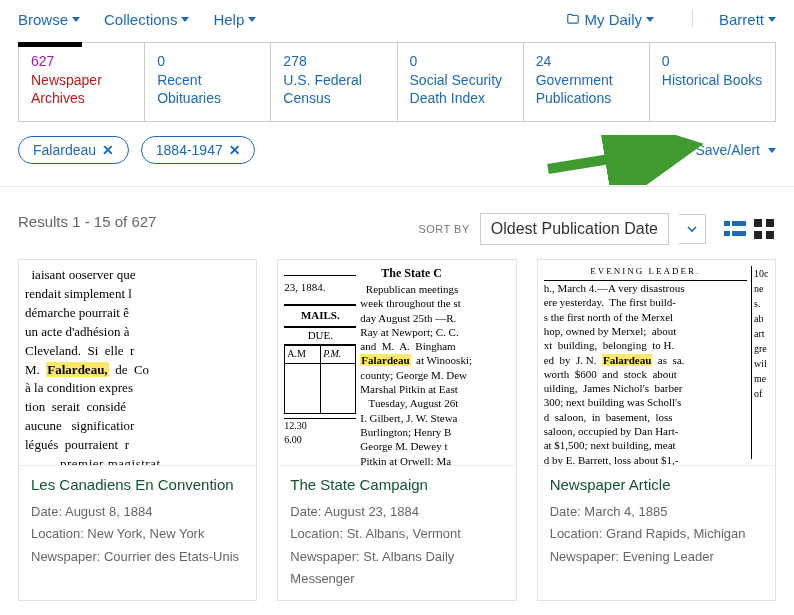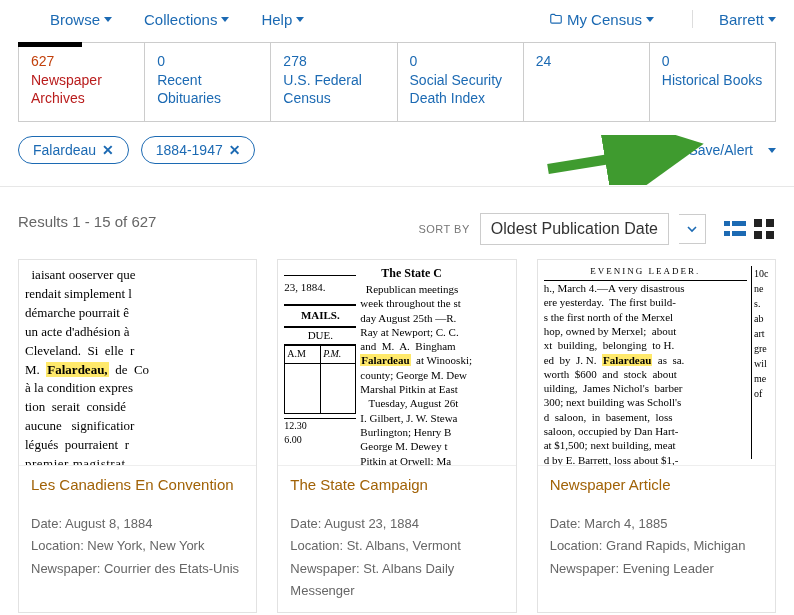--- a/index.html
+++ b/index.html
@@ -10,21 +10,21 @@
     width: 794px;
     font-size: 14px;
   }
 
   
   .topnav {
     display: flex;
     align-items: center;
     padding: 10px 18px 6px;
   }
-  .topnav-left { display: flex; gap: 32px; margin-left: 32px; }
+  .topnav-left { display: flex; gap: 24px; }
   .topnav-right { margin-left: auto; display: flex; gap: 26px; align-items: center; }
   .nav-link {
     color: #1c6ab3;
     font-size: 15px;
     cursor: pointer;
     display: inline-flex;
     align-items: center;
     gap: 4px;
   }
   .chev-d {
@@ -51,21 +51,21 @@
   .tab:last-child { border-right: none; }
   .tab.active { position: relative; }
   .tab.active::before {
     content: "";
     position: absolute;
     top: -1px; left: -1px; right: 50%;
     height: 5px;
     background: #000;
   }
   .tab-count { font-size: 14px; color: #555; }
-  .tab.active .tab-count { color: #c2410c; }
+  .tab.active .tab-count { color: #a21caf; }
   .tab:not(.active) .tab-count { color: #1c6ab3; }
   .tab-label { font-size: 14px; color: #b91c1c; margin-top: 2px; line-height: 1.3; }
   .tab:not(.active) .tab-label { color: #1c6ab3; }
 
   
   .chipsrow {
     display: flex;
     align-items: center;
     margin: 14px 18px 0;
   }
@@ -80,21 +80,21 @@
     display: inline-flex;
     align-items: center;
     gap: 6px;
   }
   .chip .x { font-weight: bold; color: #1c6ab3; }
   .save-alert {
     margin-left: auto;
     color: #1c6ab3;
     cursor: pointer;
     font-size: 14px;
-    display: inline-flex; align-items: center; gap: 15px;
+    display: inline-flex; align-items: center; gap: 8px;
   }
 
   
   .arrow-wrap {
     position: absolute;
     left: 544px; top: 135px;
     pointer-events: none;
   }
 
   
@@ -142,21 +142,21 @@
     background: #fff;
   }
   .card-img {
     height: 206px;
     position: relative;
     border-bottom: 1px solid #eee;
     overflow: hidden;
     background: #fff;
   }
   .card-body { padding: 10px 12px 10px; }
-  .card-title { color: #a16207; font-size: 15px; margin-bottom: 20px; cursor: pointer; }
+  .card-title { color: #14532d; font-size: 15px; margin-bottom: 8px; cursor: pointer; }
   .card-meta { color: #666; font-size: 13px; line-height: 1.7; }
 
   
   .np {
     position: absolute; inset:0;
     font-family: Georgia, "Times New Roman", serif;
     padding: 6px 6px;
     overflow: hidden;
     font-size: 13px;
     line-height: 1.45;
@@ -182,21 +182,21 @@
     <div class="nav-link">
       <span>Help</span>
       <span class="chev-d"></span>
     </div>
   </div>
   <div class="topnav-right">
     <div class="nav-link">
       <svg width="14" height="14" viewBox="0 0 24 24" fill="none" stroke="#1c6ab3" stroke-width="2">
           <path d="M3 6a2 2 0 0 1 2-2h4l2 2h8a2 2 0 0 1 2 2v9a2 2 0 0 1-2 2H5a2 2 0 0 1-2-2V6z"></path>
         </svg>
-      <span>My Census</span>
+      <span>My Daily</span>
       <span class="chev-d"></span>
     </div>
     <span class="sep-r"></span>
     <div class="nav-link">
       <span>Barrett</span>
       <span class="chev-d"></span>
     </div>
   </div>
 </div>
 
@@ -212,20 +212,21 @@
   <div class="tab">
     <div class="tab-count">278</div>
     <div class="tab-label">U.S. Federal Census</div>
   </div>
   <div class="tab">
     <div class="tab-count">0</div>
     <div class="tab-label">Social Security Death Index</div>
   </div>
   <div class="tab">
     <div class="tab-count">24</div>
+    <div class="tab-label">Government Publications</div>
   </div>
   <div class="tab">
     <div class="tab-count">0</div>
     <div class="tab-label">Historical Books</div>
   </div>
 </div>
 
 <div class="chipsrow" style="position:relative;">
   <div class="chip">
     <span>Falardeau</span>
@@ -293,21 +294,21 @@
         &nbsp;&nbsp;iaisant ooserver que<br>
         rendait simplement l<br>
         démarche pourrait ê<br>
         un acte d'adhésion à<br>
         Cleveland.&nbsp; Si&nbsp;&nbsp;elle&nbsp;&nbsp;r<br>
         M.&nbsp;&nbsp;<span class="hl">Falardeau,</span>&nbsp;&nbsp;de&nbsp;&nbsp;Co<br>
         à la condition expres<br>
         tion&nbsp;&nbsp;serait&nbsp;&nbsp;considé<br>
         aucune&nbsp;&nbsp;&nbsp;significatior<br>
         légués&nbsp;&nbsp;pourraient&nbsp;&nbsp;r<br>
-        <span style="letter-spacing:0.5px;">premier magistrat.&nbsp;</span>
+        <span style="letter-spacing:0.5px;margin-left:35px;">premier magistrat.&nbsp;</span>
       </div>
     </div>
     <div class="card-body">
       <div class="card-title">Les Canadiens En Convention</div>
       <div class="card-meta">Date: August 8, 1884</div>
       <div class="card-meta">Location: New York, New York</div>
       <div class="card-meta">Newspaper: Courrier des Etats-Unis</div>
     </div>
   </div>
 

